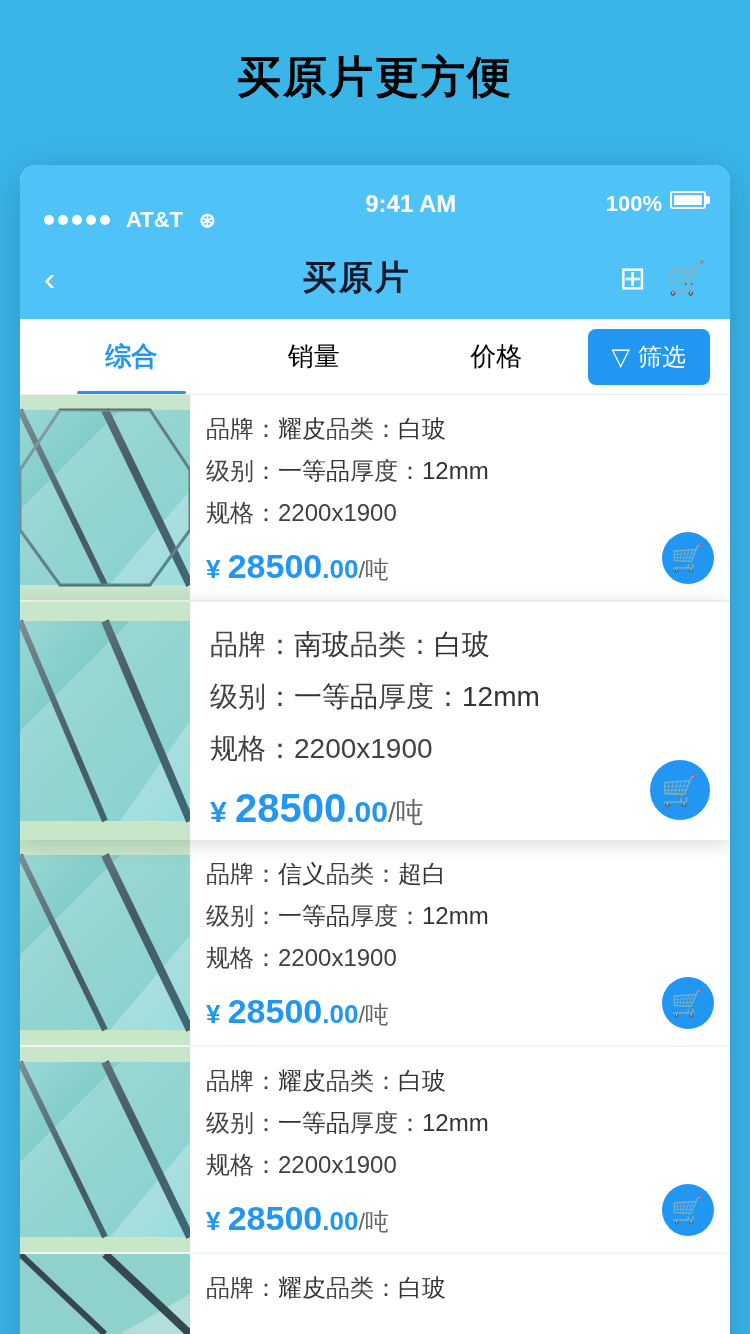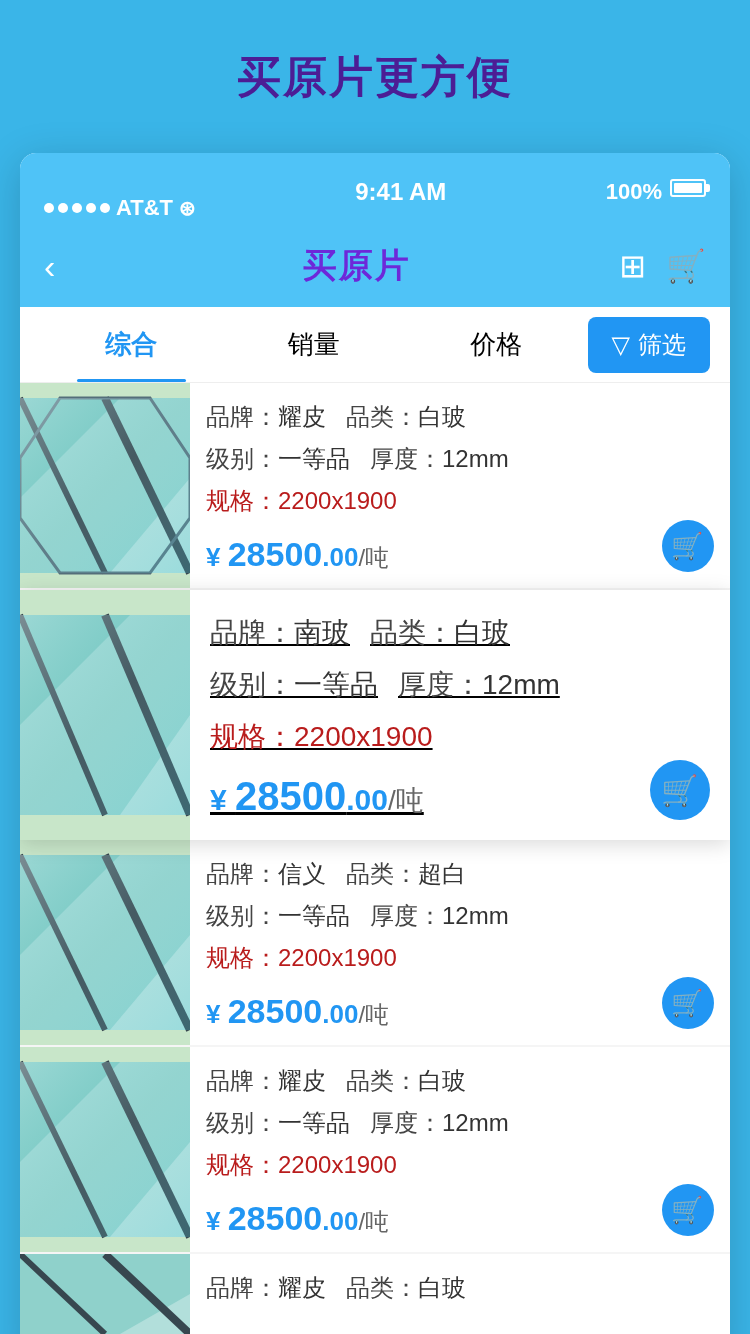--- a/index.html
+++ b/index.html
@@ -13,22 +13,22 @@
     }
 
     
     .hero {
       text-align: center;
       padding: 48px 40px 30px;
     }
     .hero-title {
       font-size: 44px;
       font-weight: 700;
-      color: #4c1d95;
-      margin-bottom: 16px;
+      color: #000000;
+      margin-bottom: 28px;
       letter-spacing: 2px;
     }
     .hero-subtitle {
       font-size: 30px;
       color: rgba(255,255,255,0.85);
       letter-spacing: 1px;
     }
 
     
     .phone-frame {
@@ -43,21 +43,21 @@
     .status-bar {
       background: #4fc3f7;
       display: flex;
       justify-content: space-between;
       align-items: center;
       padding: 10px 24px 8px;
       font-size: 22px;
       color: #fff;
       font-weight: 600;
     }
-    .status-left { display: flex; align-items: center; gap: 6px; margin-top: 32px; }
+    .status-left { display: flex; align-items: center; gap: 16px; margin-top: 32px; }
     .status-dots { display: flex; gap: 4px; }
     .status-dot { width: 10px; height: 10px; border-radius: 50%; background: #fff; }
     .status-wifi { font-size: 20px; }
     .status-carrier { font-size: 22px; }
     .status-time { font-size: 24px; font-weight: 600; text-align: center; }
     .status-right { display: flex; align-items: flex-start; gap: 8px; font-size: 22px; }
     .battery-icon {
       display: inline-flex; align-items: center;
       border: 2px solid #fff; border-radius: 3px;
       width: 36px; height: 18px; padding: 2px;
@@ -83,21 +83,21 @@
     }
     .nav-back {
       font-size: 34px;
       color: #fff;
       cursor: pointer;
       width: 50px;
     }
     .nav-title {
       font-size: 34px;
       font-weight: 600;
-      color: #6d28d9;
+      color: #0f172a;
       letter-spacing: 2px;
     }
     .nav-icons { display: flex; gap: 20px; align-items: center; }
     .nav-icon { font-size: 32px; color: #fff; cursor: pointer; }
 
     
     .filter-bar {
       background: #fff;
       display: flex;
       align-items: center;
@@ -165,37 +165,35 @@
       overflow: hidden;
       background: #c8e6c9;
     }
 
     .product-info {
       flex: 1;
       padding: 18px 16px 14px;
       position: relative;
     }
     .product-card.highlighted .product-info {
-      padding: 24px 20px 20px;
-      text-decoration: underline;
+      padding: 24px 20px 8px;
     }
 
     .info-row {
       display: flex;
-      gap: 20px;
       margin-bottom: 10px;
     }
     .info-item {
       font-size: 24px;
       color: #444;
     }
     .info-item span { color: #333; font-weight: 500; }
     .info-spec {
       font-size: 24px;
-      color: #b91c1c;
+      color: #404040;
       margin-bottom: 10px;
     }
 
     .product-card.highlighted .info-row {
       margin-bottom: 14px;
     }
     .product-card.highlighted .info-item {
       font-size: 28px;
     }
     .product-card.highlighted .info-spec {

